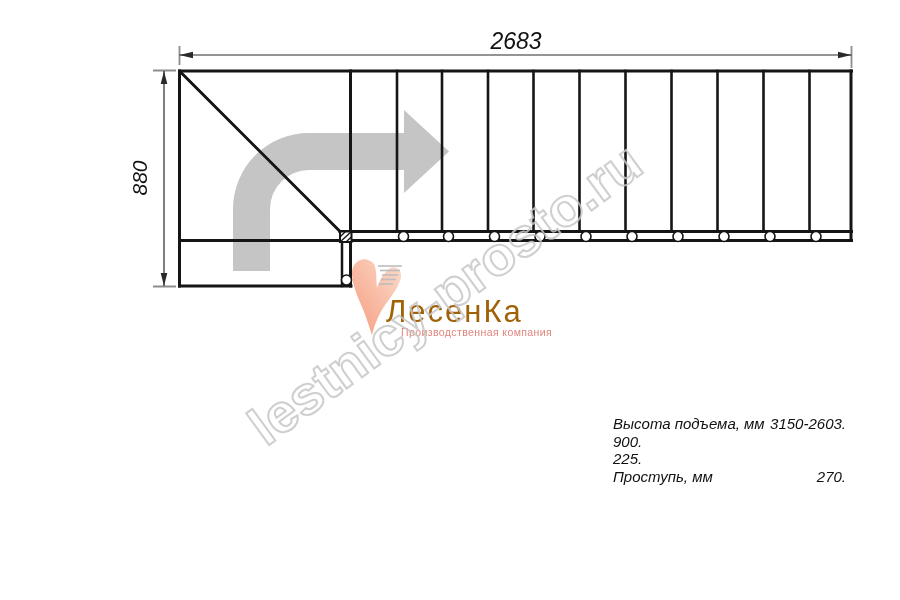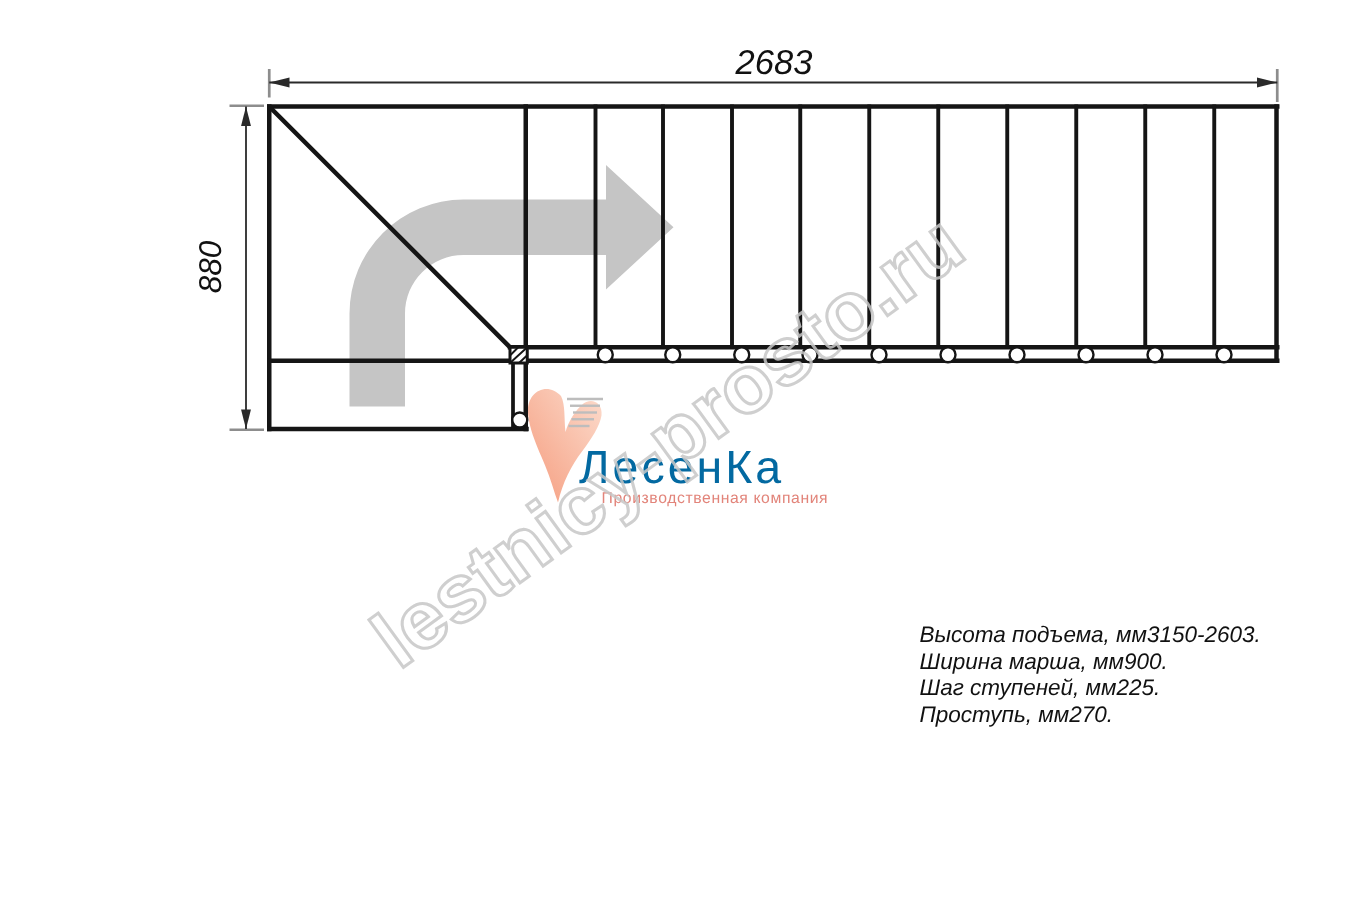--- a/index.html
+++ b/index.html
@@ -7,32 +7,32 @@
     position:relative;width:900px;height:600px;background:#ffffff;
     overflow:hidden;font-family:"Liberation Sans",sans-serif;
   }
   .plan-svg{position:absolute;left:0;top:0;}
   
   .logo{position:absolute;left:348px;top:254px;width:210px;height:92px;}
   .logo-heart{position:absolute;left:0;top:0;}
   .logo-name{
     position:absolute;left:38px;top:40px;width:170px;
     font-size:31px;font-weight:400;letter-spacing:2px;
-    color:#0369a1;white-space:nowrap;
+    color:#a16207;white-space:nowrap;
   }
   .logo-tagline{
     position:absolute;left:53px;top:72px;width:180px;
     font-size:10.5px;letter-spacing:0.4px;color:#e2847a;white-space:nowrap;
   }
   
   .specs{
     position:absolute;left:613px;top:415px;width:233px;
     font-size:15px;font-style:italic;color:#111;line-height:17.5px;
   }
-  .spec-row{display:flex;justify-content:flex-start;}
+  .spec-row{display:flex;justify-content:space-between;}
   .spec-label{white-space:nowrap;}
   .spec-value{white-space:nowrap;text-align:right;}
 </style>
 </head>
 <body>
 
 <div class="stage">
 
   <div class="logo">
     <svg class="logo-heart" width="58" height="88" viewBox="0 0 58 88">
@@ -123,25 +123,23 @@
 
     <text x="456" y="309" text-anchor="middle" transform="rotate(-36 456 309)" font-size="54" font-weight="bold" fill="none" stroke="#c7c7c7" stroke-width="2" opacity="0.85" textLength="470" lengthAdjust="spacingAndGlyphs">lestnicy-prosto.ru</text>
   </svg>
 
   <div class="specs">
     <div class="spec-row">
       <span class="spec-label">Высота подъема, мм</span>
       <span class="spec-value">3150-2603.</span>
     </div>
     <div class="spec-row">
-      <span class="spec-label">Ширина марша, мм</span>
       <span class="spec-value">900.</span>
     </div>
     <div class="spec-row">
-      <span class="spec-label">Шаг ступеней, мм</span>
       <span class="spec-value">225.</span>
     </div>
     <div class="spec-row">
       <span class="spec-label">Проступь, мм</span>
       <span class="spec-value">270.</span>
     </div>
   </div>
 
 </div>
 

